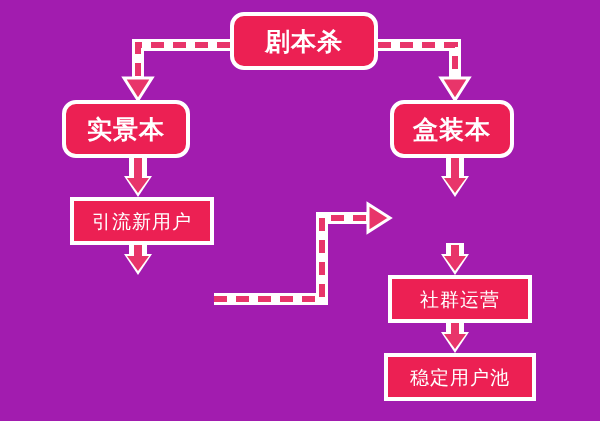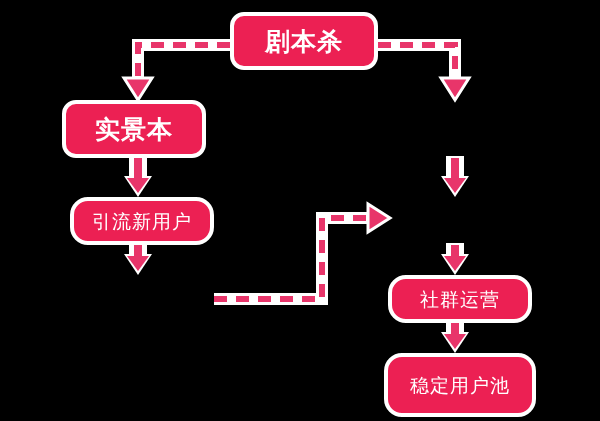--- a/index.html
+++ b/index.html
@@ -10,35 +10,35 @@
     width: 600px;
     height: 421px;
     background: #dcdcdc;
     font-family: "DejaVu Sans", "Liberation Sans", sans-serif;
     overflow: hidden;
   }
   #diagram {
     position: relative;
     width: 600px;
     height: 421px;
-    background: #000000;
+    background: #a21caf;
   }
   .edge-layer {
     position: absolute;
     left: 0;
     top: 0;
     width: 600px;
     height: 421px;
   }
   .node {
     position: absolute;
     box-sizing: border-box;
     background: #ec2053;
     border: 4px solid #ffffff;
-    border-radius: 18px;
+    border-radius: 0;
     color: #ffffff;
     display: flex;
     align-items: center;
     justify-content: center;
     text-align: center;
     letter-spacing: 1px;
     z-index: 5;
   }
   .node.big {
     font-size: 25px;
@@ -114,32 +114,35 @@
       <path d="M 214 299 L 322 299 L 322 218 L 374 218" fill="none" stroke="#e8356a" stroke-width="6" stroke-dasharray="13 9" stroke-linecap="butt"></path>
       <polygon points="390,218 368,204 368,232" fill="#e8356a" stroke="#ffffff" stroke-width="3"></polygon>
     </g>
 
   </svg>
 
   <div class="node big" style="left:230px; top:12px; width:148px; height:58px;">
     <span class="node-label">剧本杀</span>
   </div>
 
-  <div class="node big" style="left:62px; top:100px; width:144px; height:58px;">
+  <div class="node big" style="left:62px; top:100px; width:128px; height:58px;">
     <span class="node-label">实景本</span>
   </div>
 
+  <div class="node big" style="left:390px; top:100px; width:124px; height:58px;">
+    <span class="node-label">盒装本</span>
+  </div>
 
   <div class="node small" style="left:70px; top:197px; width:144px; height:48px;">
     <span class="node-label">引流新用户</span>
   </div>
 
 
 
   <div class="node small" style="left:388px; top:275px; width:144px; height:48px;align-items:center;">
     <span class="node-label">社群运营</span>
   </div>
 
-  <div class="node small" style="left:384px; top:353px; width:152px; height:64px;">
+  <div class="node small" style="left:384px; top:353px; width:152px; height:48px;">
     <span class="node-label">稳定用户池</span>
   </div>
 
 </div>
 
 </body></html>

